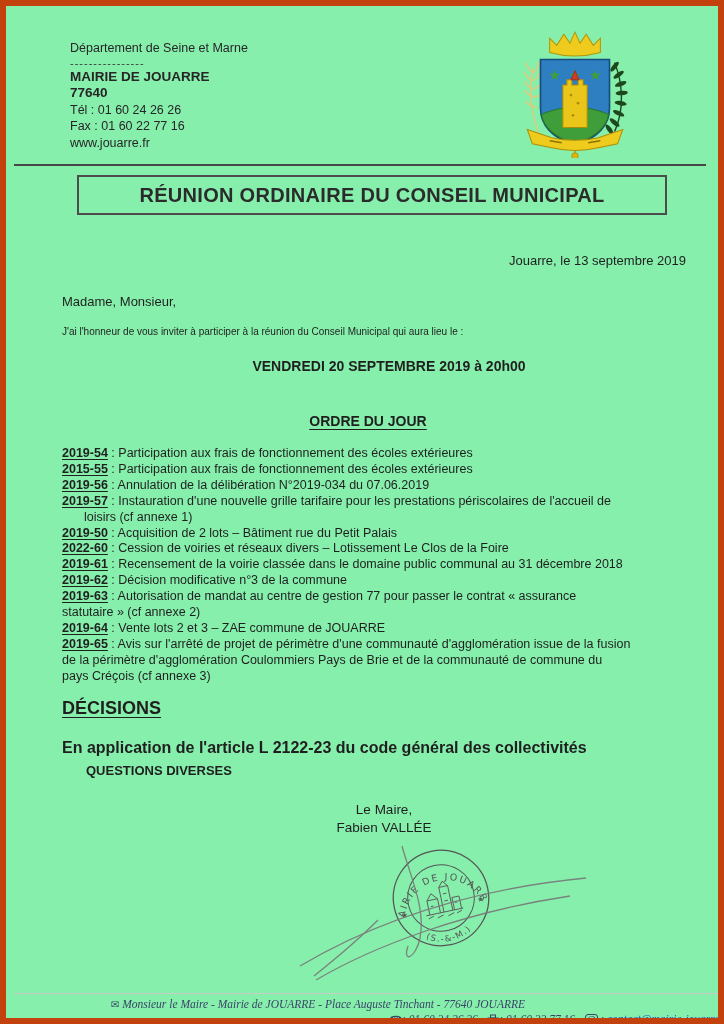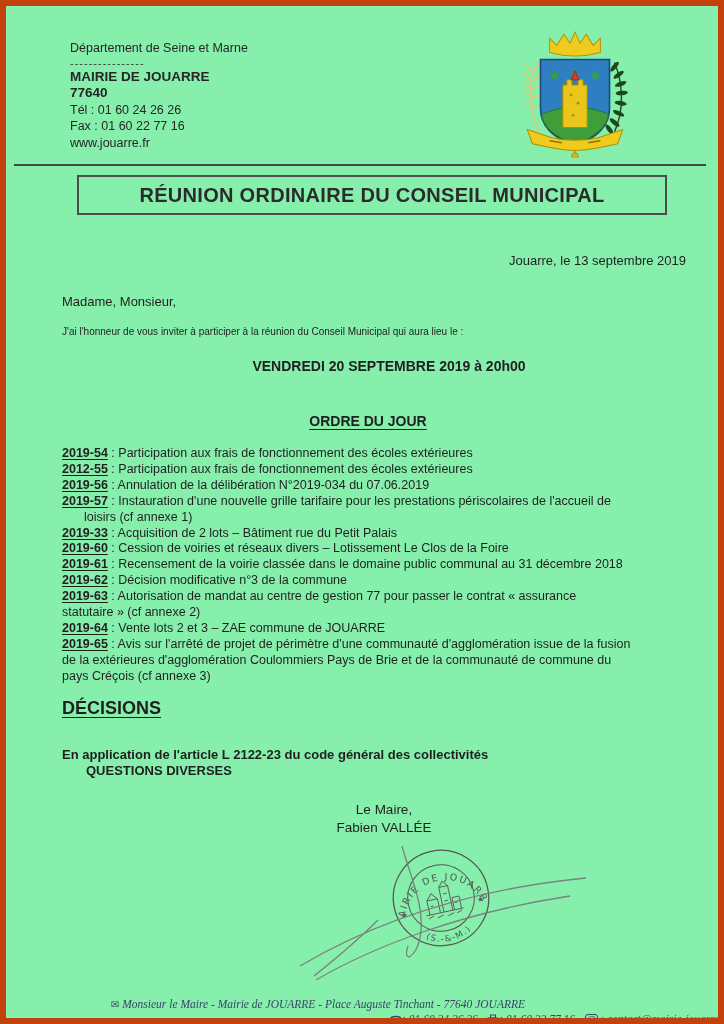--- a/index.html
+++ b/index.html
@@ -32,21 +32,21 @@
   .odj{left:0;width:724px;top:407px;text-align:center;font-weight:bold;font-size:14px;
        text-decoration:underline;text-underline-offset:3px;}
 
   .agenda{left:56px;top:440px;width:616px;font-size:12.5px;line-height:15.9px;white-space:normal;}
   .agenda-item{white-space:nowrap;}
   .agenda-item .item-num{font-weight:bold;text-decoration:underline;text-underline-offset:2px;}
   .agenda-cont{white-space:nowrap;}
   .agenda-cont.indent{margin-left:22px;}
 
   .dec-h{left:56px;top:692px;font-weight:bold;font-size:18px;text-decoration:underline;text-underline-offset:3px;}
-  .dec-a{left:56px;top:733px;font-weight:bold;font-size:13px;margin-top:8px;}
+  .dec-a{left:56px;top:733px;font-weight:bold;font-size:16px;}
   .dec-q{left:56px;top:757px;font-weight:bold;font-size:13px;margin-left:24px;}
 
   .sig{left:283px;top:795px;width:190px;text-align:center;font-weight:normal;font-size:13.5px;line-height:18px;}
 
   .stamp{left:381px;top:838px;}
   .sig-strokes{left:288px;top:828px;}
 
   .foot-line{left:8px;top:987px;width:706px;height:1px;background:#c9c9c9;}
   .footer1{left:0;width:624px;top:992px;text-align:center;}
   .footer2{left:0;width:724px;top:1007px;text-align:right;}
@@ -129,33 +129,33 @@
   <div class="abs title-box">RÉUNION ORDINAIRE DU CONSEIL MUNICIPAL</div>
 
   <div class="abs dateline">Jouarre, le 13 septembre 2019</div>
   <div class="abs salutation">Madame, Monsieur,</div>
   <div class="abs intro">J'ai l'honneur de vous inviter à participer à la réunion du Conseil Municipal qui aura lieu le :</div>
   <div class="abs meet1">VENDREDI 20 SEPTEMBRE 2019 à 20h00</div>
 
   <div class="abs odj">ORDRE DU JOUR</div>
   <div class="abs agenda">
       <div class="agenda-item"><span class="item-num">2019-54</span> : Participation aux frais de fonctionnement des écoles extérieures</div>
-      <div class="agenda-item"><span class="item-num">2012-55</span> : Participation aux frais de fonctionnement des écoles extérieures</div>
+      <div class="agenda-item"><span class="item-num">2015-55</span> : Participation aux frais de fonctionnement des écoles extérieures</div>
       <div class="agenda-item"><span class="item-num">2019-56</span> : Annulation de la délibération N°2019-034 du 07.06.2019</div>
       <div class="agenda-item"><span class="item-num">2019-57</span> : Instauration d'une nouvelle grille tarifaire pour les prestations périscolaires de l'accueil de</div>
       <div class="agenda-cont indent">loisirs (cf annexe 1)</div>
-      <div class="agenda-item"><span class="item-num">2019-33</span> : Acquisition de 2 lots – Bâtiment rue du Petit Palais</div>
-      <div class="agenda-item"><span class="item-num">2019-60</span> : Cession de voiries et réseaux divers – Lotissement Le Clos de la Foire</div>
+      <div class="agenda-item"><span class="item-num">2019-50</span> : Acquisition de 2 lots – Bâtiment rue du Petit Palais</div>
+      <div class="agenda-item"><span class="item-num">2022-60</span> : Cession de voiries et réseaux divers – Lotissement Le Clos de la Foire</div>
       <div class="agenda-item"><span class="item-num">2019-61</span> : Recensement de la voirie classée dans le domaine public communal au 31 décembre 2018</div>
       <div class="agenda-item"><span class="item-num">2019-62</span> : Décision modificative n°3 de la commune</div>
       <div class="agenda-item"><span class="item-num">2019-63</span> : Autorisation de mandat au centre de gestion 77 pour passer le contrat « assurance</div>
       <div class="agenda-cont">statutaire » (cf annexe 2)</div>
       <div class="agenda-item"><span class="item-num">2019-64</span> : Vente lots 2 et 3 – ZAE commune de JOUARRE</div>
       <div class="agenda-item"><span class="item-num">2019-65</span> : Avis sur l'arrêté de projet de périmètre d'une communauté d'agglomération issue de la fusion</div>
-      <div class="agenda-cont">de la extérieures d'agglomération Coulommiers Pays de Brie et de la communauté de commune du</div>
+      <div class="agenda-cont">de la périmètre d'agglomération Coulommiers Pays de Brie et de la communauté de commune du</div>
       <div class="agenda-cont">pays Créçois (cf annexe 3)</div>
     </div>
 
   <div class="abs dec-h">DÉCISIONS</div>
   <div class="abs dec-a">En application de l'article L 2122-23 du code général des collectivités</div>
   <div class="abs dec-q">QUESTIONS DIVERSES</div>
 
   <div class="abs sig">
     <div>Le Maire,</div>
     <div>Fabien VALLÉE</div>

